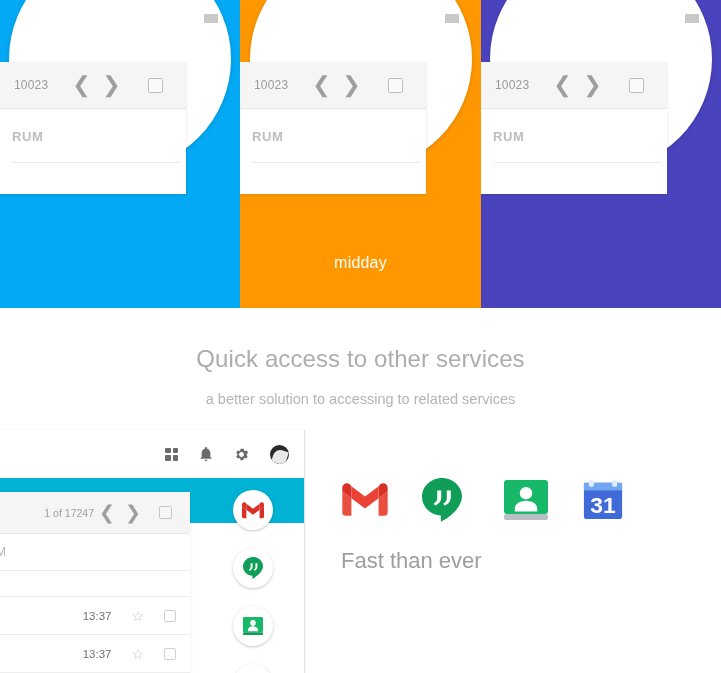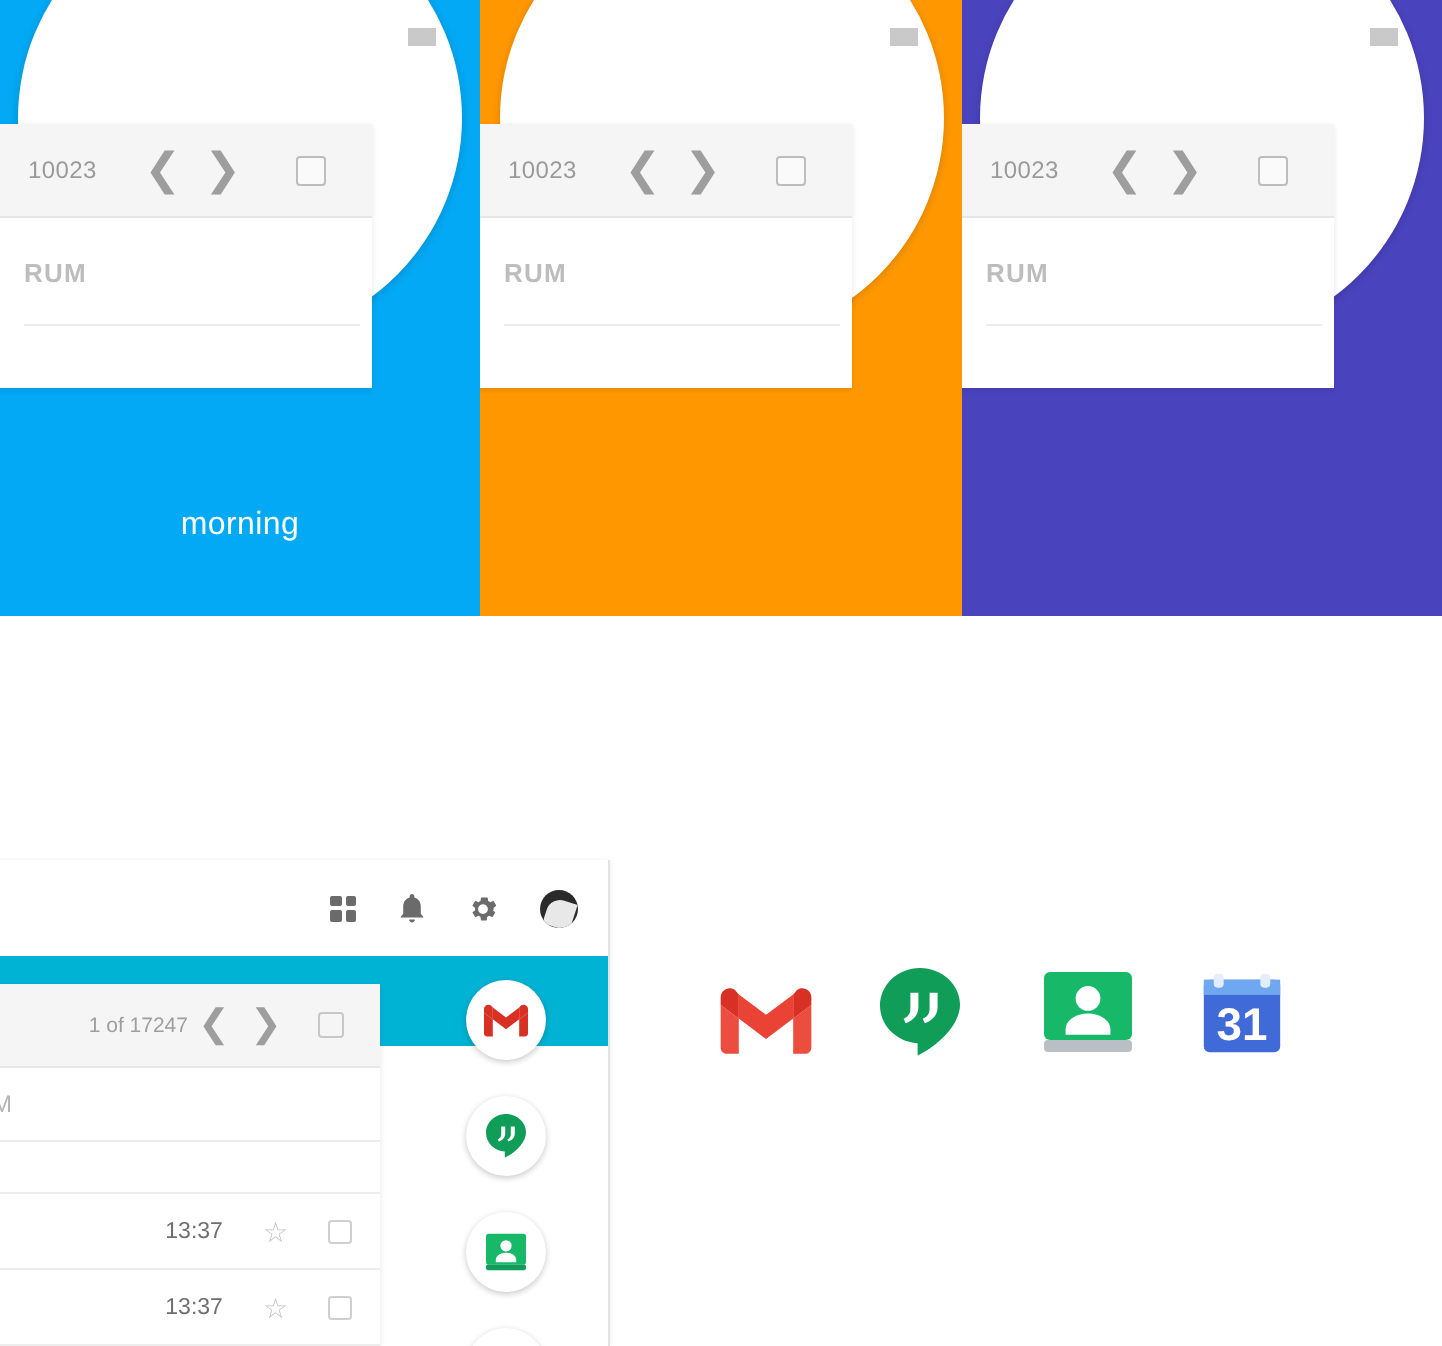--- a/index.html
+++ b/index.html
@@ -123,21 +123,21 @@
   
   .rail { position:absolute; left:308px; top:60px; width:70px; }
   .rail-btn {
     width:40px; height:40px; border-radius:50%; background:#ffffff;
     box-shadow:0 1px 3px rgba(0,0,0,0.22);
     display:flex; align-items:center; justify-content:center;
     margin:0 auto 18px auto;
   }
 
   
-  .svc-row { position:absolute; left:360px; top:472px; width:330px; height:56px; display:flex; align-items:flex-end; }
+  .svc-row { position:absolute; left:342px; top:472px; width:330px; height:56px; display:flex; align-items:center; }
   .svc { width:80px; display:flex; align-items:center; justify-content:flex-start; }
   .r-title { position:absolute; left:341px; top:548px; font-size:22px; color:#9e9e9e; font-weight:400; }
   .r-body {
     position:absolute; left:341px; top:583px; width:360px;
     font-size:14.5px; line-height:26px; color:#a8a8a8;
   }
 </style>
 </head>
 <body>
 
@@ -153,58 +153,62 @@
           <span class="mini-chev first">❮</span>
           <span class="mini-chev">❯</span>
           <span class="mini-box"></span>
         </div>
         <div class="mini-body">
           <span class="mini-forum">RUM</span>
           <span class="mini-rule"></span>
         </div>
       </div>
       <div class="mini-nub"></div>
-      <div class="panel-label">morning</div>
     </div>
 
     <div class="panel p1" id="pan1" style="background: rgb(255, 152, 0);">
       <div class="circle"></div>
       <div class="mini">
         <div class="mini-bar">
           <span class="mini-count">10023</span>
           <span class="mini-chev first">❮</span>
           <span class="mini-chev">❯</span>
           <span class="mini-box"></span>
         </div>
         <div class="mini-body">
           <span class="mini-forum">RUM</span>
           <span class="mini-rule"></span>
         </div>
       </div>
       <div class="mini-nub"></div>
+      <div class="panel-label">midday</div>
     </div>
 
     <div class="panel p2" id="pan2" style="background: rgb(74, 67, 190);">
       <div class="circle"></div>
       <div class="mini">
         <div class="mini-bar">
           <span class="mini-count">10023</span>
           <span class="mini-chev first">❮</span>
           <span class="mini-chev">❯</span>
           <span class="mini-box"></span>
         </div>
         <div class="mini-body">
           <span class="mini-forum">RUM</span>
           <span class="mini-rule"></span>
         </div>
       </div>
       <div class="mini-nub"></div>
     </div>
   </div>
 
+  <div class="head-wrap">
+    <div class="h-title">Quick access to other services</div>
+    <div class="h-sub">a better solution to accessing to related services</div>
+  </div>
 
   <div class="shot">
     <div class="shot-top">
       <span class="tico">
         <span class="grid-ico">
             <i></i>
             <i></i>
             <i></i>
             <i></i>
           </span>
@@ -309,14 +313,15 @@
       <svg width="42" height="42" viewBox="0 0 22 22">
           <rect x="1" y="2" width="20" height="19" rx="1.5" fill="#3F6AD8"></rect>
           <rect x="1" y="2" width="20" height="4" fill="#6FA8F0"></rect>
           <rect x="3.6" y="0.5" width="2.6" height="3.6" rx="1" fill="#e3edfd"></rect>
           <rect x="15.8" y="0.5" width="2.6" height="3.6" rx="1" fill="#e3edfd"></rect>
           <text x="11" y="17.8" font-family="Liberation Sans, sans-serif" font-size="12" font-weight="bold" fill="#ffffff" text-anchor="middle">31</text>
         </svg>
     </span>
   </div>
 
+  <div class="r-title">Fast than ever</div>
 
 </div>
 
 </body></html>

